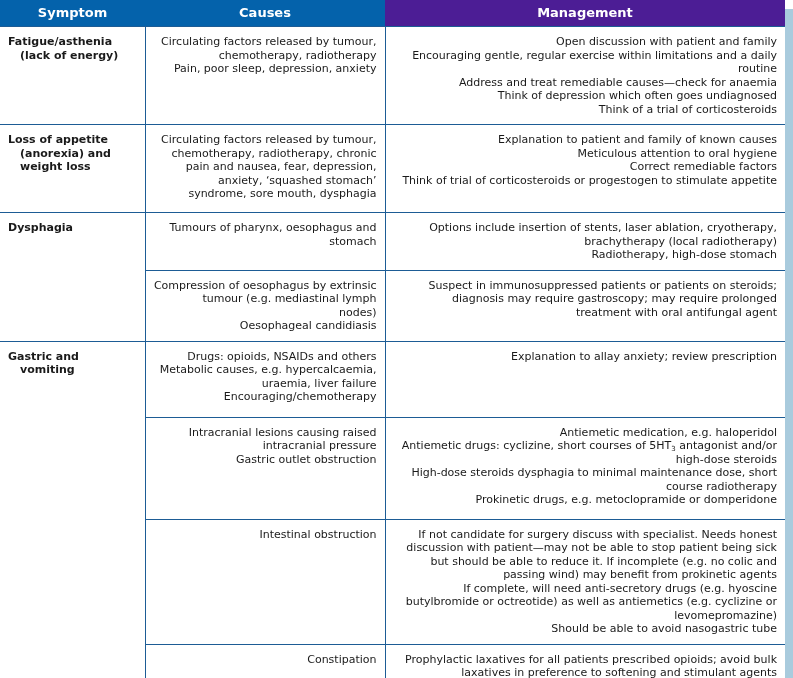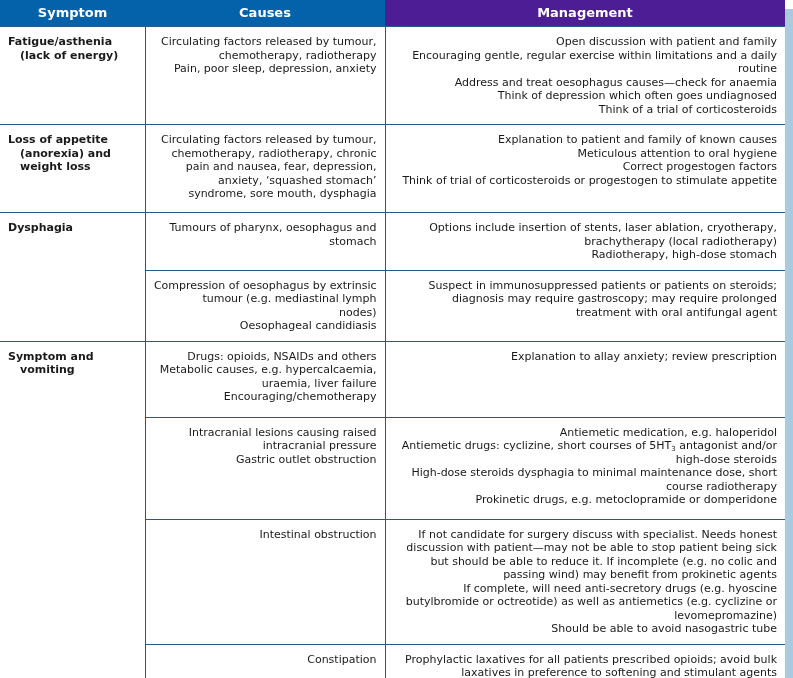--- a/index.html
+++ b/index.html
@@ -55,37 +55,37 @@
       <td class="col-sym">
           <span class="sym-label">Fatigue/asthenia (lack of energy)</span>
         </td>
       <td class="col-cause">
         <span class="line">Circulating factors released by tumour, chemotherapy, radiotherapy</span>
         <span class="line">Pain, poor sleep, depression, anxiety</span>
       </td>
       <td>
         <span class="line">Open discussion with patient and family</span>
         <span class="line">Encouraging gentle, regular exercise within limitations and a daily routine</span>
-        <span class="line">Address and treat oesophagus causes—check for anaemia</span>
+        <span class="line">Address and treat remediable causes—check for anaemia</span>
         <span class="line">Think of depression which often goes undiagnosed</span>
         <span class="line">Think of a trial of corticosteroids</span>
       </td>
     </tr>
 
     <tr style="height:88px">
       <td class="col-sym">
           <span class="sym-label">Loss of appetite (anorexia) and weight loss</span>
         </td>
       <td class="col-cause">
         <span class="line">Circulating factors released by tumour, chemotherapy, radiotherapy, chronic pain and nausea, fear, depression, anxiety, ‘squashed stomach’ syndrome, sore mouth, dysphagia</span>
       </td>
       <td>
         <span class="line">Explanation to patient and family of known causes</span>
         <span class="line">Meticulous attention to oral hygiene</span>
-        <span class="line">Correct progestogen factors</span>
+        <span class="line">Correct remediable factors</span>
         <span class="line">Think of trial of corticosteroids or progestogen to stimulate appetite</span>
       </td>
     </tr>
 
     <tr style="height:52px">
       <td class="col-sym" rowspan="2">
           <span class="sym-label">Dysphagia</span>
         </td>
       <td class="col-cause">
         <span class="line">Tumours of pharynx, oesophagus and stomach</span>
@@ -100,21 +100,21 @@
         <span class="line">Compression of oesophagus by extrinsic tumour (e.g. mediastinal lymph nodes)</span>
         <span class="line">Oesophageal candidiasis</span>
       </td>
       <td>
         <span class="line">Suspect in immunosuppressed patients or patients on steroids; diagnosis may require gastroscopy; may require prolonged treatment with oral antifungal agent</span>
       </td>
     </tr>
 
     <tr style="height:76px">
       <td class="col-sym" rowspan="4">
-          <span class="sym-label">Symptom and vomiting</span>
+          <span class="sym-label">Gastric and vomiting</span>
         </td>
       <td class="col-cause">
         <span class="line">Drugs: opioids, NSAIDs and others</span>
         <span class="line">Metabolic causes, e.g. hypercalcaemia, uraemia, liver failure</span>
         <span class="line">Encouraging/chemotherapy</span>
       </td>
       <td>
         <span class="line">Explanation to allay anxiety; review prescription</span>
       </td>
     </tr>

